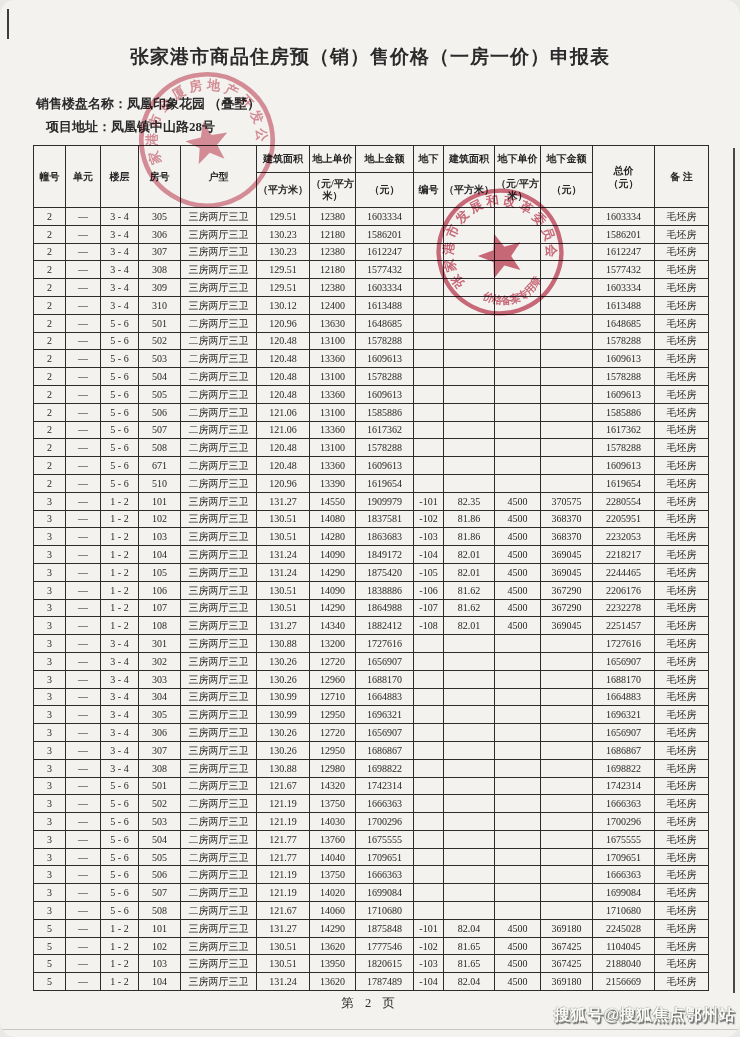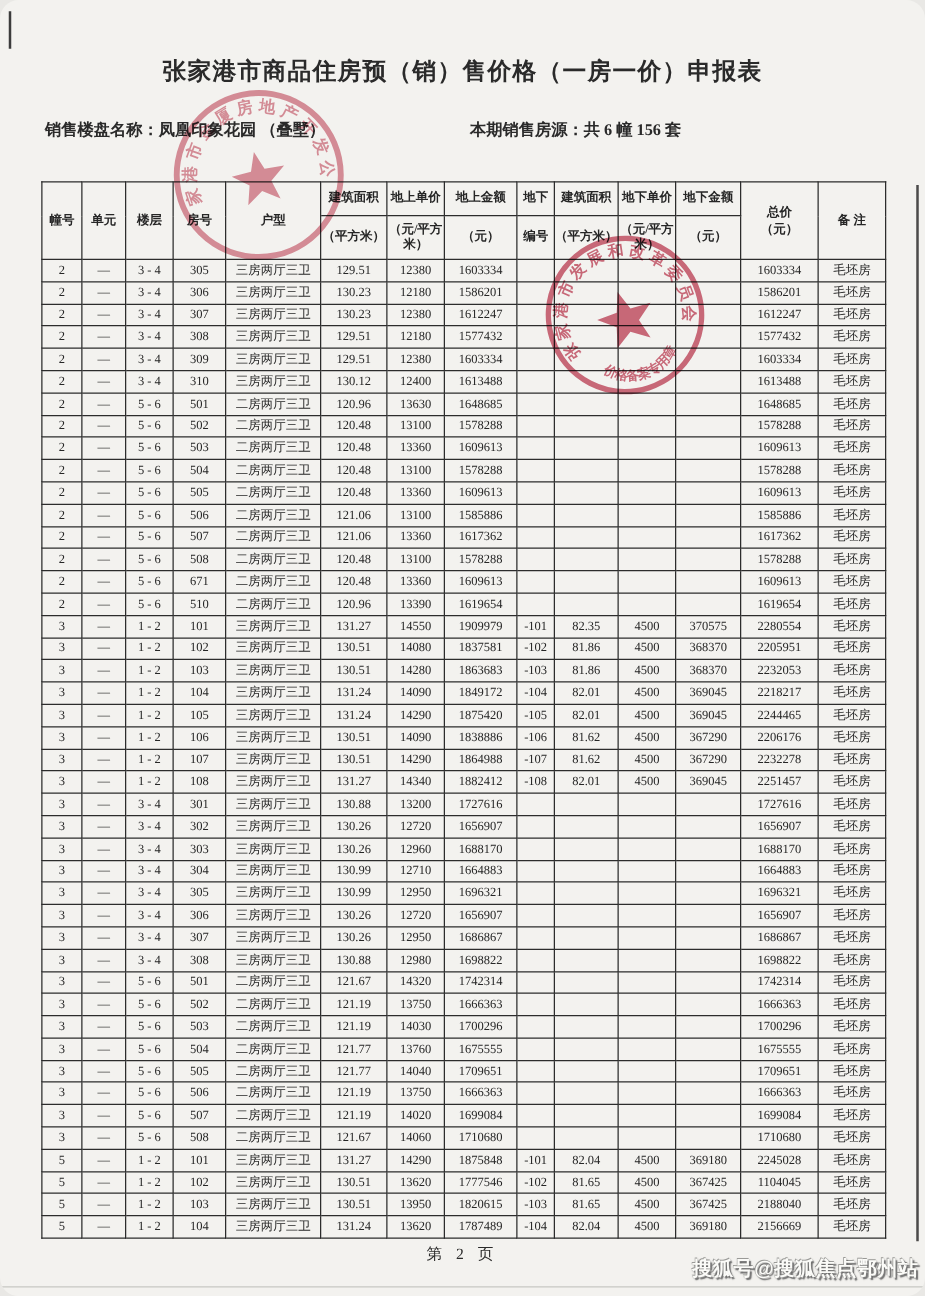--- a/index.html
+++ b/index.html
@@ -71,25 +71,25 @@
   <div class="right-edge"></div>
   <div class="bottom-line"></div>
 
   <h1 class="doc-title">张家港市商品住房预（销）售价格（一房一价）申报表</h1>
 
   <div class="meta">
     <div class="meta-row">
       <div class="meta-left">
         <span>销售楼盘名称：</span><span>凤凰印象花园 （叠墅）</span>
       </div>
-      <div class="meta-right">
-        <span>本期销售房源：</span><span>共 6 幢 156 套</span>
-      </div>
     </div>
     <div class="meta-row">
+      <div class="meta-right indent">
+        <span>项目地址：</span><span>凤凰镇中山路28号</span>
+      </div>
     </div>
   </div>
 
   <table class="price">
     <colgroup>
       <col style="width:32px">
         <col style="width:35px">
         <col style="width:38px">
         <col style="width:42px">
       <col style="width:76px">

